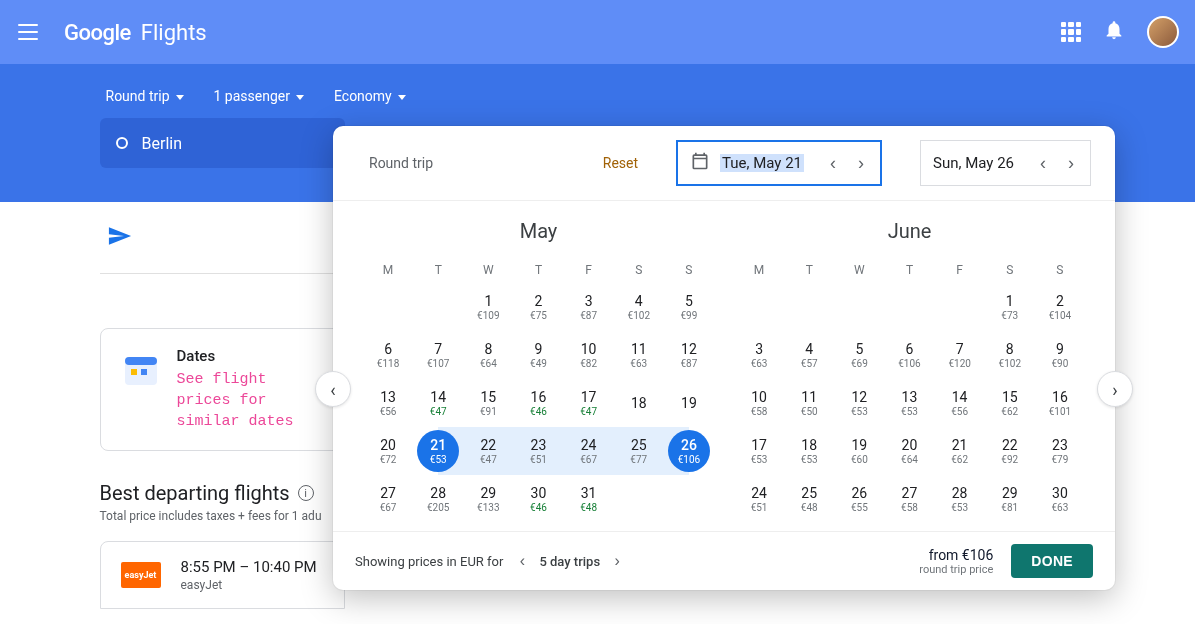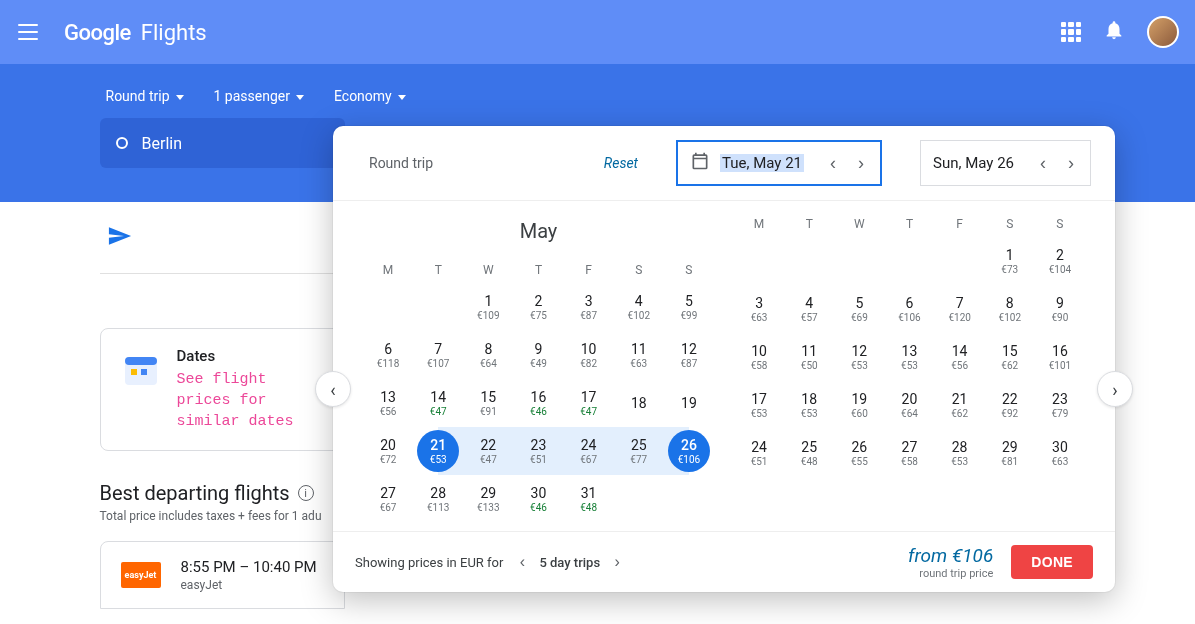--- a/index.html
+++ b/index.html
@@ -91,21 +91,21 @@
     background:#fff;
     border-radius:10px;
     box-shadow:0 8px 32px rgba(0,0,0,.25),0 0 0 1px rgba(0,0,0,.04);
     z-index:50;
   }
   .picker-header {
     display:flex; align-items:center; padding:14px 24px 14px 36px;
     gap:20px;
   }
   .ph-trip { font-size:14px; color:#5f6368;}
-  .ph-reset { margin-left:auto; font-size:14px; color:#0369a1; cursor:pointer;font-style:italic;}
+  .ph-reset { margin-left:auto; font-size:14px; color:#a16207; cursor:pointer;}
   .date-field {
     border:2px solid #1a73e8; border-radius:0;
     height:46px; display:flex; align-items:center;
     padding:0 6px 0 12px; gap:10px; margin-left:18px;
   }
   .date-field.plain { border:1px solid #dadce0;}
   .date-field .cal-ic svg{width:20px;height:20px;fill:#5f6368;}
   .date-field .dlabel{font-size:15px;color:#202124;white-space:nowrap;}
   .date-field .dlabel.sel{ background:#cfe1fc; padding:0 2px;}
   .date-field .nav-arrows{display:flex;gap:2px;margin-left:6px;}
@@ -150,25 +150,25 @@
   .picker-footer{
     border-top:1px solid #eee;
     display:flex;align-items:center;
     padding:12px 22px;
     font-size:13px;color:#3c4043;
   }
   .trip-len{display:flex;align-items:center;gap:4px;margin-left:6px;}
   .trip-len button{width:26px;height:26px;border:none;background:none;cursor:pointer;color:#5f6368;font-size:16px;}
   .trip-len .val{font-weight:500;}
   .from-price{margin-left:auto;text-align:right;}
-  .from-price .line1{font-size:19px;color:#0369a1;font-style:italic;}
+  .from-price .line1{font-size:14px;color:#0f172a;}
   .from-price .line2{font-size:11px;color:#70757a;}
   .done-btn{
     margin-left:18px;
-    background:#ef4444;color:#fff;border:none;
+    background:#0f766e;color:#fff;border:none;
     padding:9px 20px;border-radius:4px;
     font-size:14px;font-weight:600;letter-spacing:.3px;
     cursor:pointer;
   }
 </style>
 </head>
 <body>
 
 <div class="topbar">
   <div class="hamburger">
@@ -409,37 +409,38 @@
           <div class="day end">
             <div class="num">26</div>
             <div class="price">€106</div>
           </div>
           <div class="day">
             <div class="num">27</div>
             <div class="price">€67</div>
           </div>
           <div class="day">
             <div class="num">28</div>
-            <div class="price">€113</div>
+            <div class="price">€205</div>
           </div>
           <div class="day">
             <div class="num">29</div>
             <div class="price">€133</div>
           </div>
           <div class="day">
             <div class="num">30</div>
             <div class="price green">€46</div>
           </div>
           <div class="day">
             <div class="num">31</div>
             <div class="price green">€48</div>
           </div>
         </div>
       </div>
     <div class="month" id="month-1">
+        <div class="month-name">June</div>
         <div class="weekdays">
           <span>M</span>
           <span>T</span>
           <span>W</span>
           <span>T</span>
           <span>F</span>
           <span>S</span>
           <span>S</span>
         </div>
         <div class="days">

